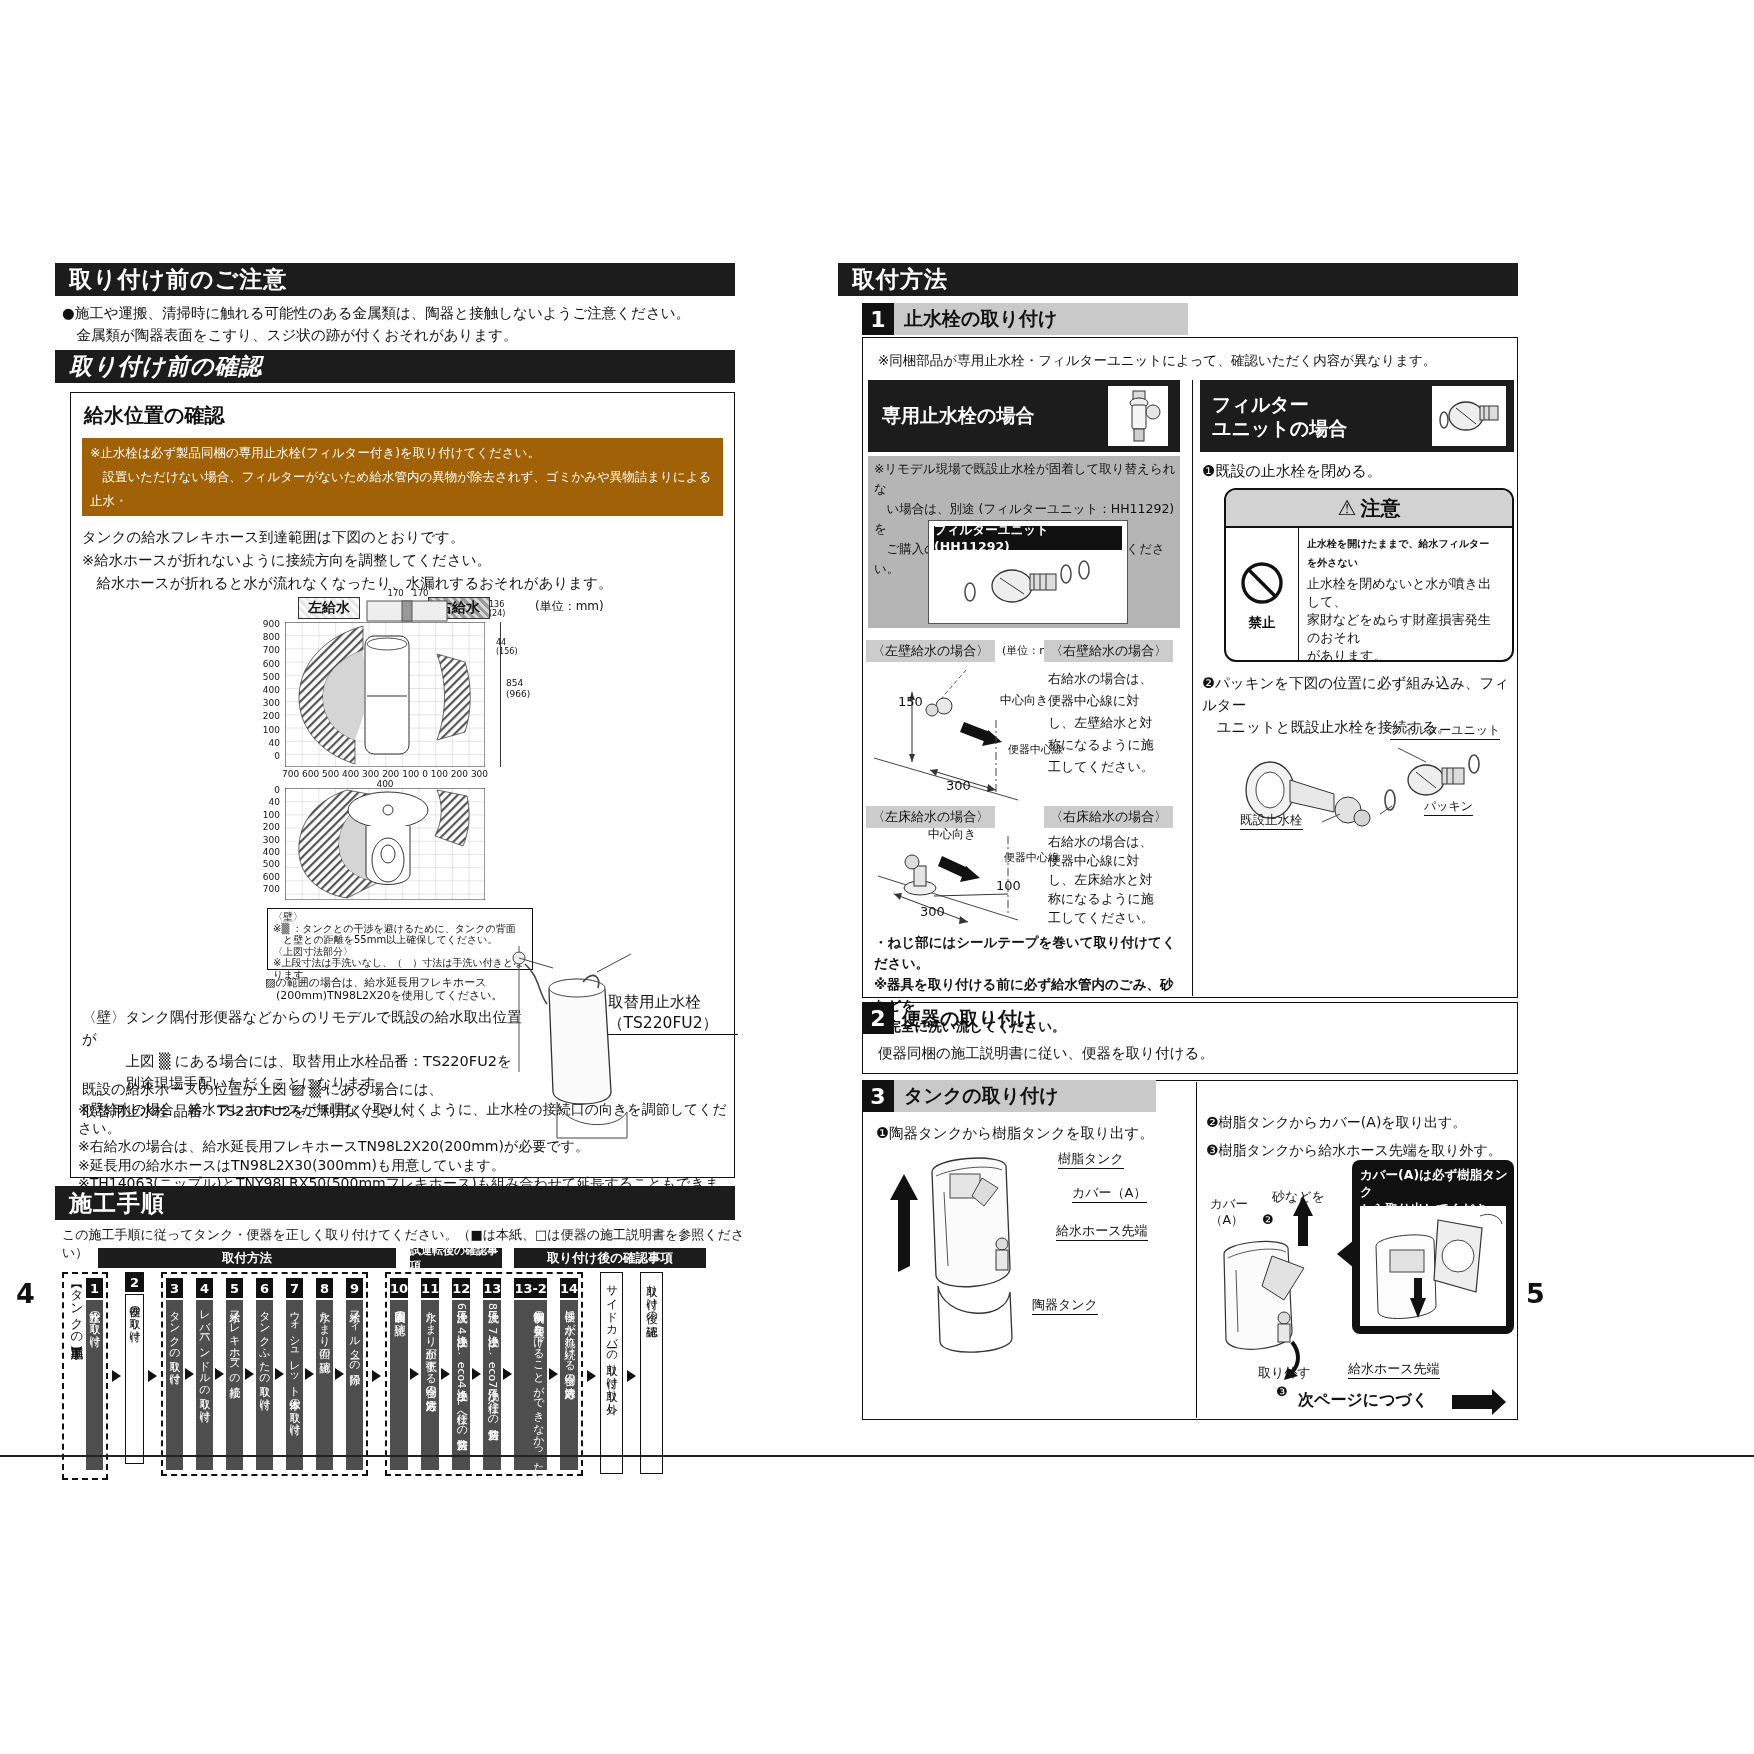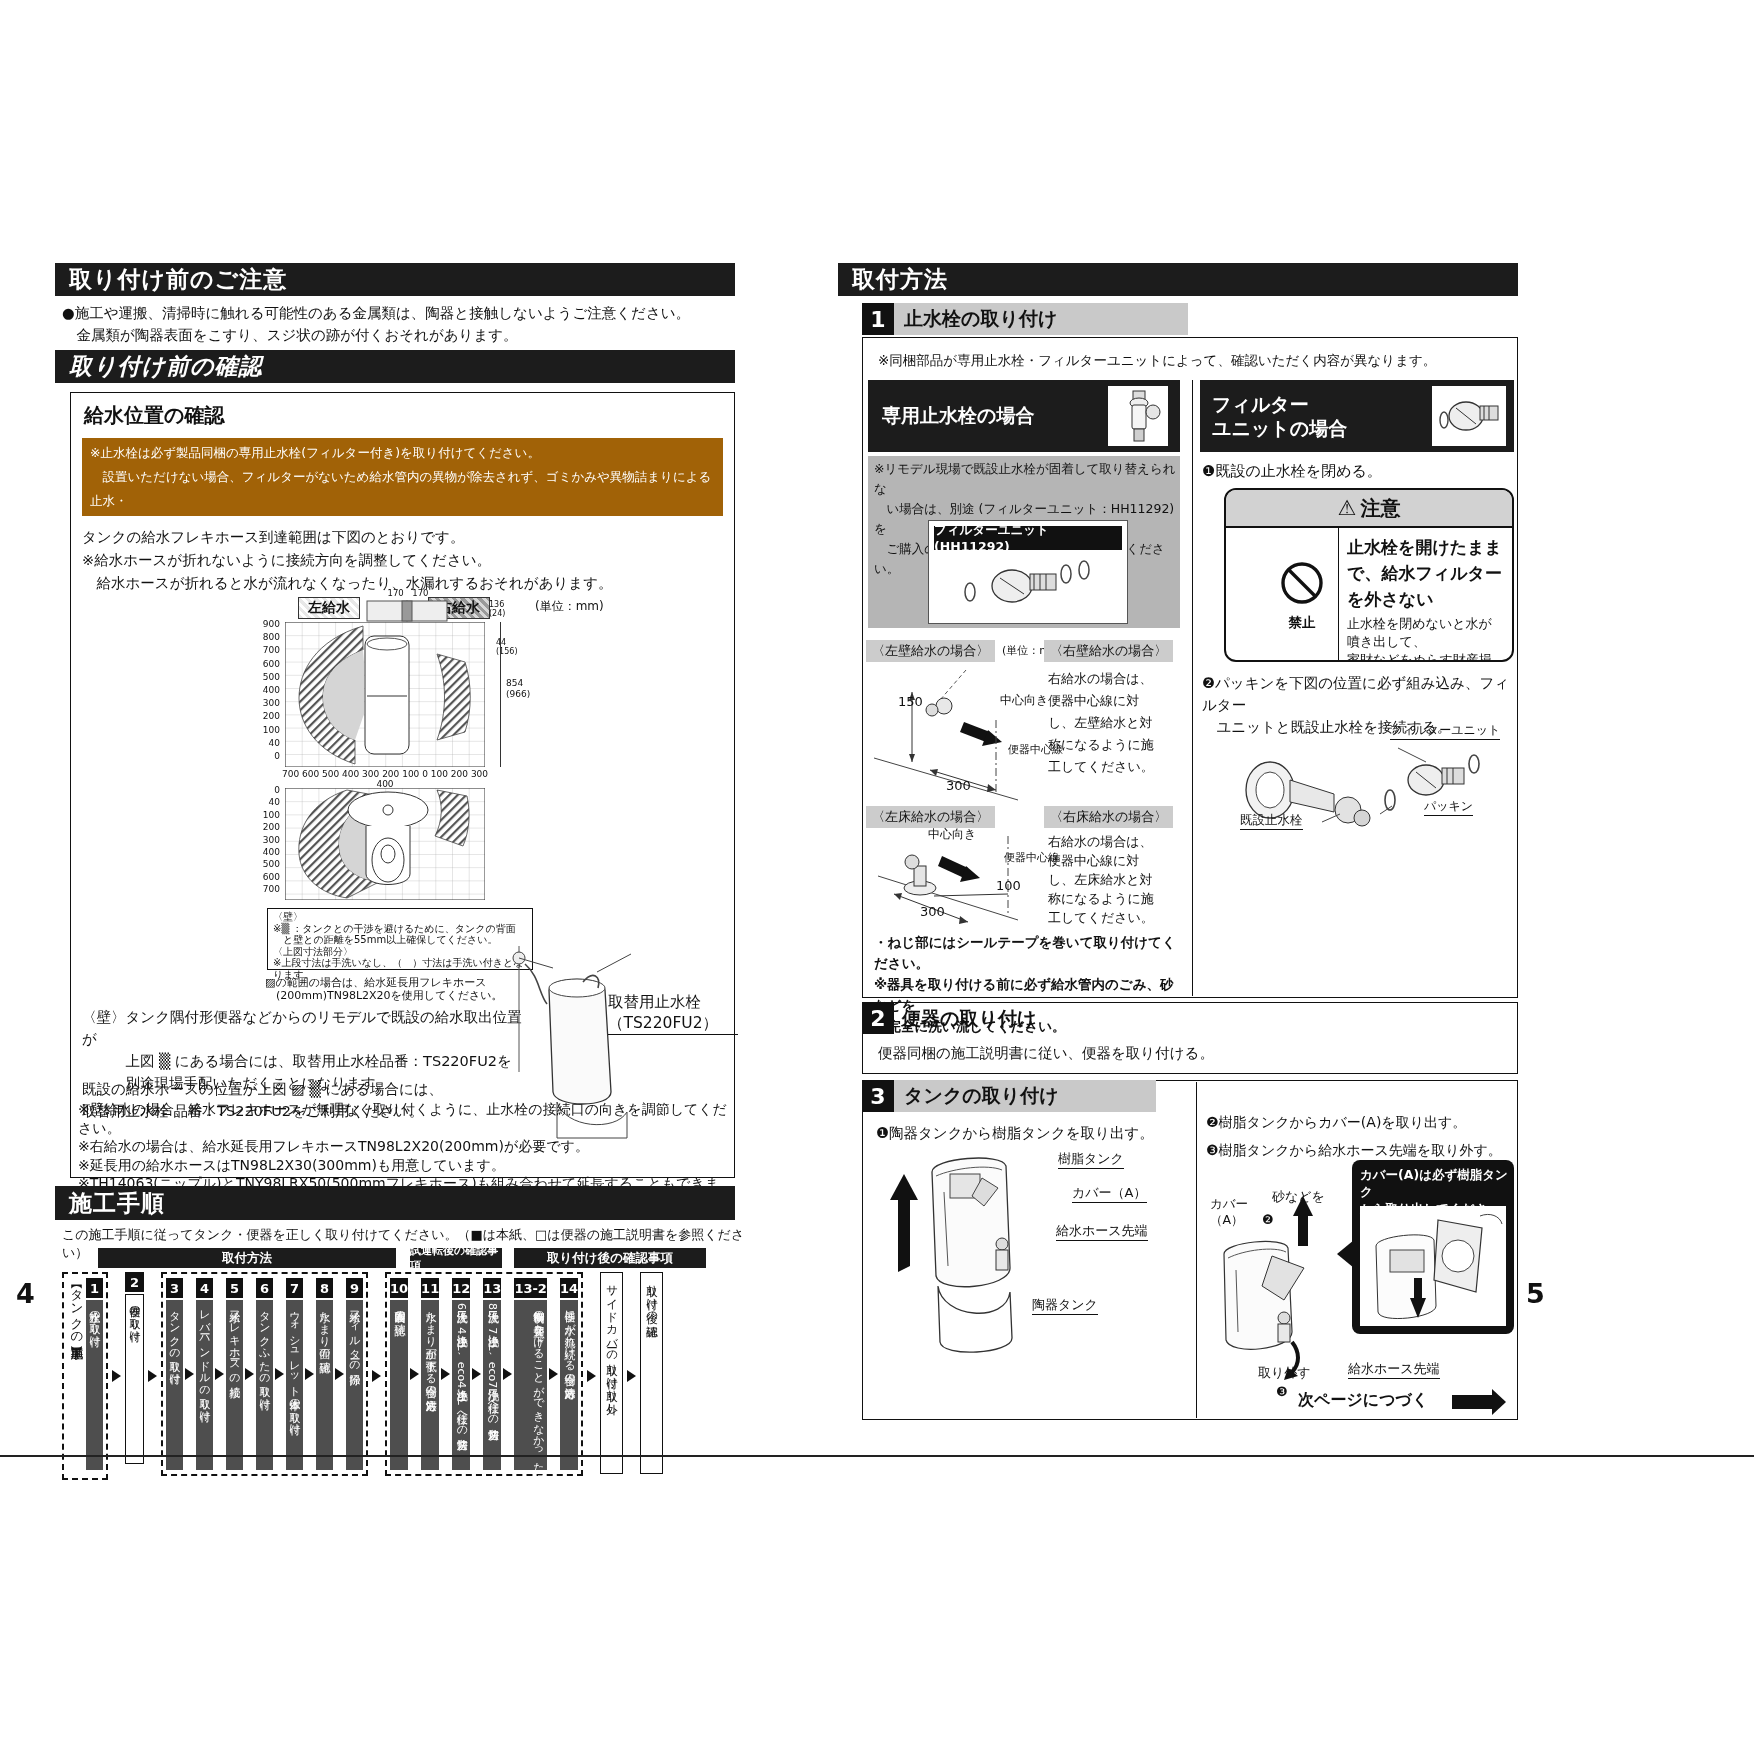--- a/index.html
+++ b/index.html
@@ -393,29 +393,29 @@
 </div>
 <div class="abs" style="left:1202px;top:462px;font-size:15px;">❶既設の止水栓を閉める。</div>
 
 
 <div class="abs" style="left:1224px;top:488px;width:290px;height:174px;border:2px solid #111;border-radius:12px;overflow:hidden;">
   <div style="height:36px;background:#d2d2d2;border-bottom:2px solid #111;display:flex;align-items:center;justify-content:center;gap:4px;">
     <span style="font-size:21px;">⚠</span>
     <span style="font-size:20px;font-weight:bold;">注意</span>
   </div>
   <div style="display:flex;height:136px;">
-    <div style="width:72px;border-right:1.5px solid #111;display:flex;flex-direction:column;align-items:center;justify-content:center;gap:8px;padding-left:40px;">
+    <div style="width:72px;border-right:1.5px solid #111;display:flex;flex-direction:column;align-items:center;justify-content:center;gap:8px;">
       <svg width="46" height="46">
         <circle cx="23" cy="23" r="19" fill="none" stroke="#111" stroke-width="3.4"></circle>
         <line x1="10" y1="10" x2="36" y2="36" stroke="#111" stroke-width="3.4"></line>
       </svg>
       <span style="font-size:13.5px;font-weight:bold;">禁止</span>
     </div>
     <div style="flex:1;padding:6px 8px;">
-      <div class="pre" style="font-size:17px;font-weight:bold;line-height:26px;">止水栓を開けたままで、給水フィルター
+      <div class="pre" style="font-size:10px;font-weight:bold;line-height:19px;">止水栓を開けたままで、給水フィルター
 を外さない</div>
       <div class="pre" style="font-size:13px;line-height:18px;margin-top:3px;">止水栓を閉めないと水が噴き出して、
 家財などをぬらす財産損害発生のおそれ
 があります。</div>
     </div>
   </div>
 </div>
 
 <div class="abs pre" style="left:1202px;top:672px;width:312px;font-size:14.5px;line-height:22px;">❷パッキンを下図の位置に必ず組み込み、フィルター
 　ユニットと既設止水栓を接続する。</div>

